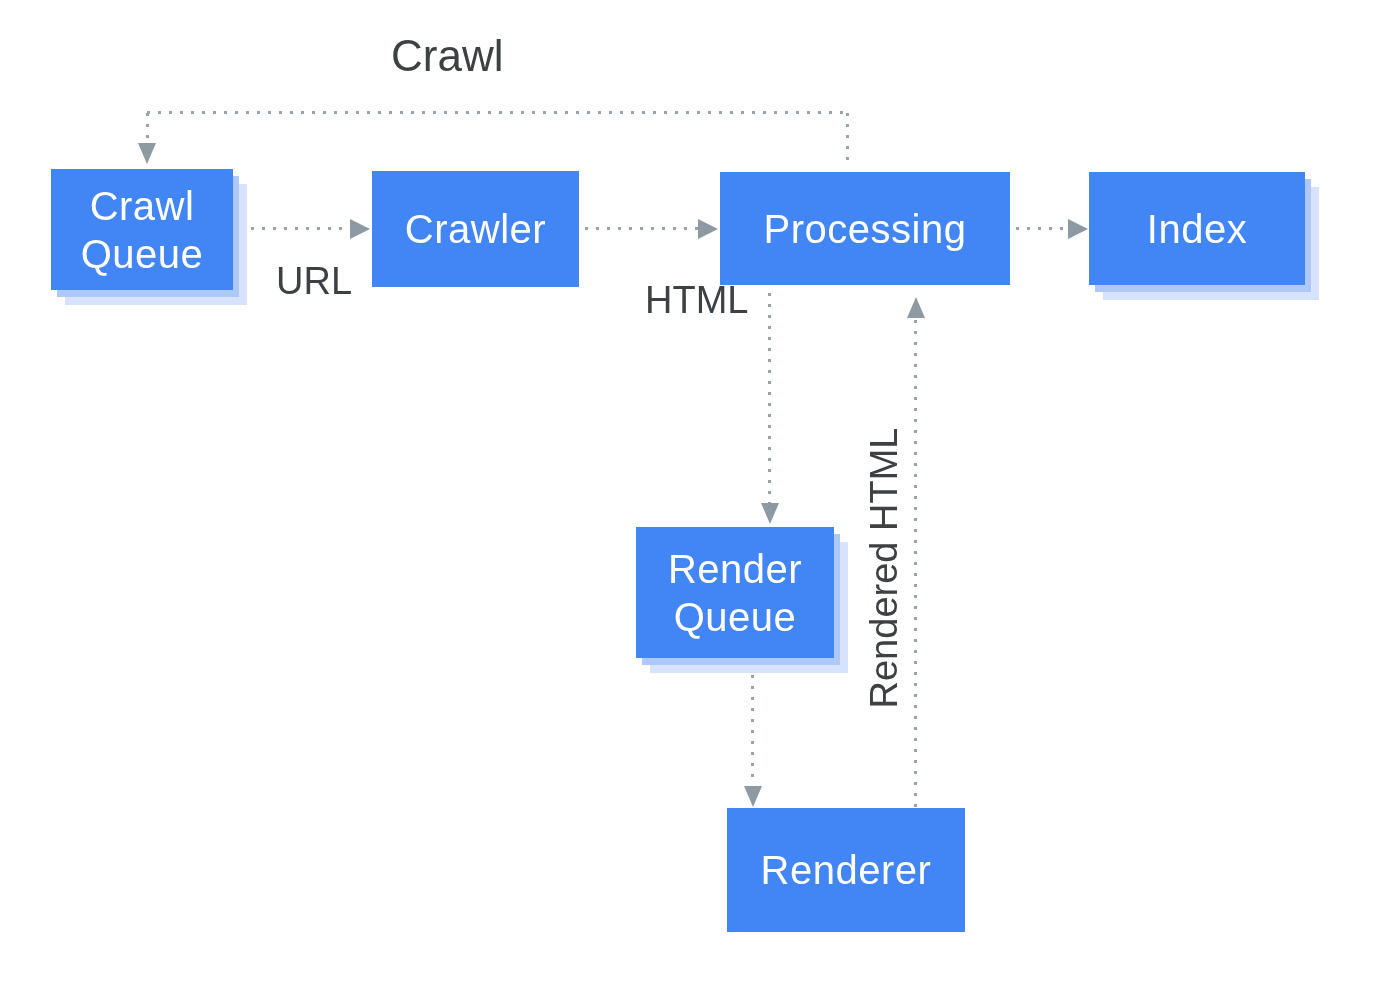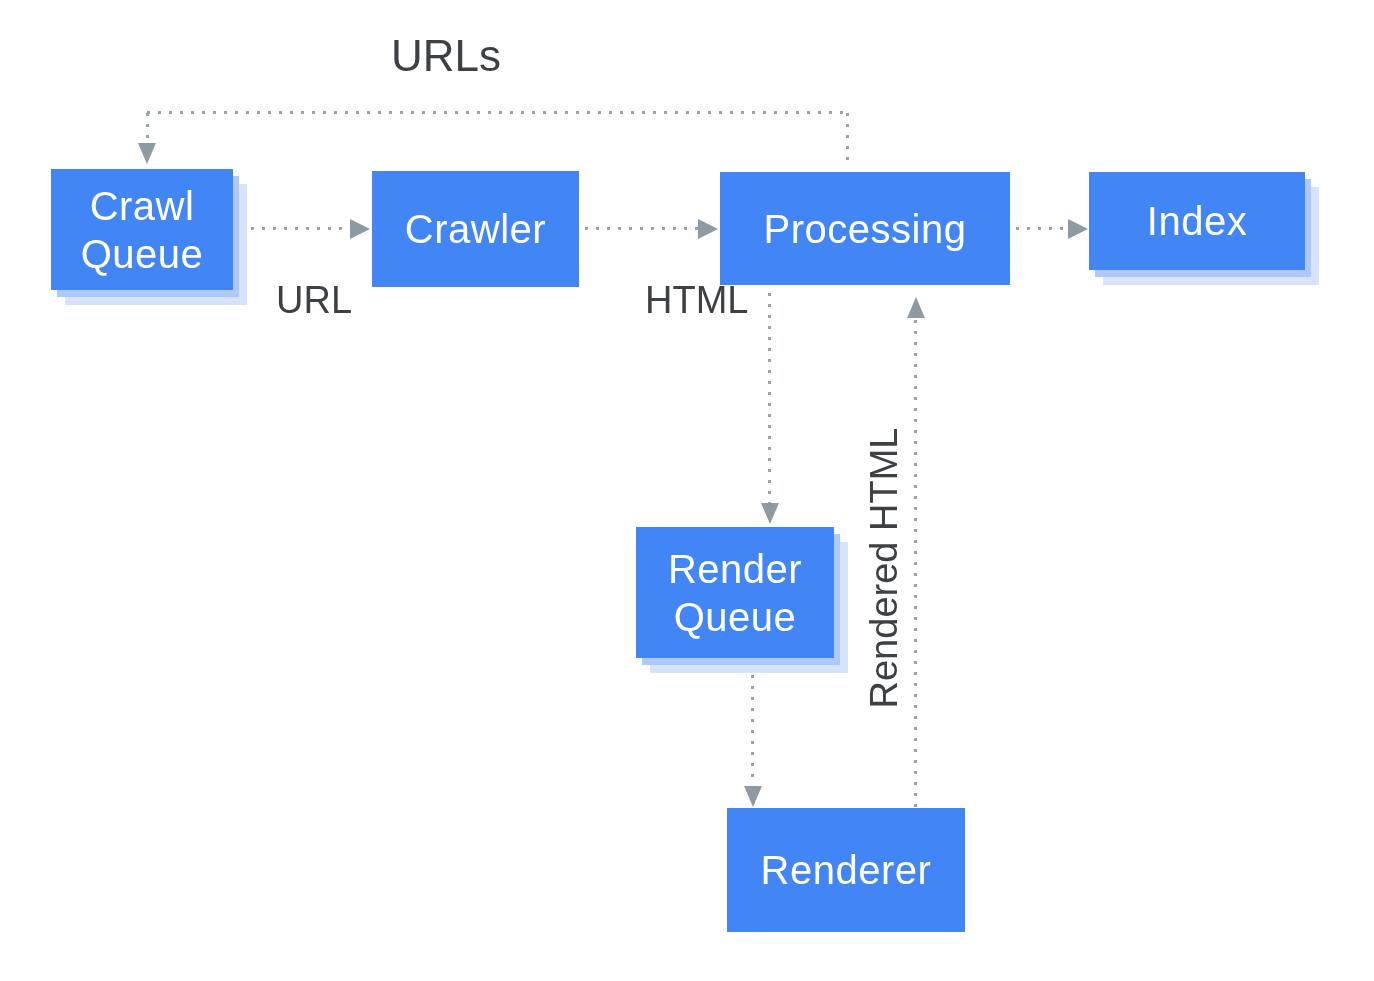--- a/index.html
+++ b/index.html
@@ -80,34 +80,34 @@
   <div class="node" style="left:51px;top:169px;width:182px;height:121px;">
     <div class="layer shadow-outer"></div>
     <div class="layer shadow-inner"></div>
     <div class="face">Crawl Queue</div>
   </div>
 
   <div class="node" style="left:720px;top:172px;width:290px;height:113px;">
     <div class="face">Processing</div>
   </div>
 
-  <div class="node" style="left:1089px;top:172px;width:216px;height:98px;">
+  <div class="node" style="left:1089px;top:172px;width:216px;height:113px;">
     <div class="layer shadow-outer"></div>
     <div class="layer shadow-inner"></div>
     <div class="face">Index</div>
   </div>
 
   <div class="node" style="left:636px;top:527px;width:198px;height:131px;">
     <div class="layer shadow-outer"></div>
     <div class="layer shadow-inner"></div>
     <div class="face">Render Queue</div>
   </div>
 
   <div class="node" style="left:727px;top:808px;width:238px;height:124px;">
     <div class="face">Renderer</div>
   </div>
 
-  <div class="edge-label big" style="left:391px;top:34px;">URLs</div>
-  <div class="edge-label" style="left:276px;top:278px;">URL</div>
+  <div class="edge-label big" style="left:391px;top:34px;">Crawl</div>
+  <div class="edge-label" style="left:276px;top:259px;">URL</div>
   <div class="edge-label" style="left:597px;top:278px;margin-left:48px;">HTML</div>
   <div class="edge-label rot" style="left:724px;top:546px;">Rendered HTML</div>
 
 </div>
 
 </body></html>

